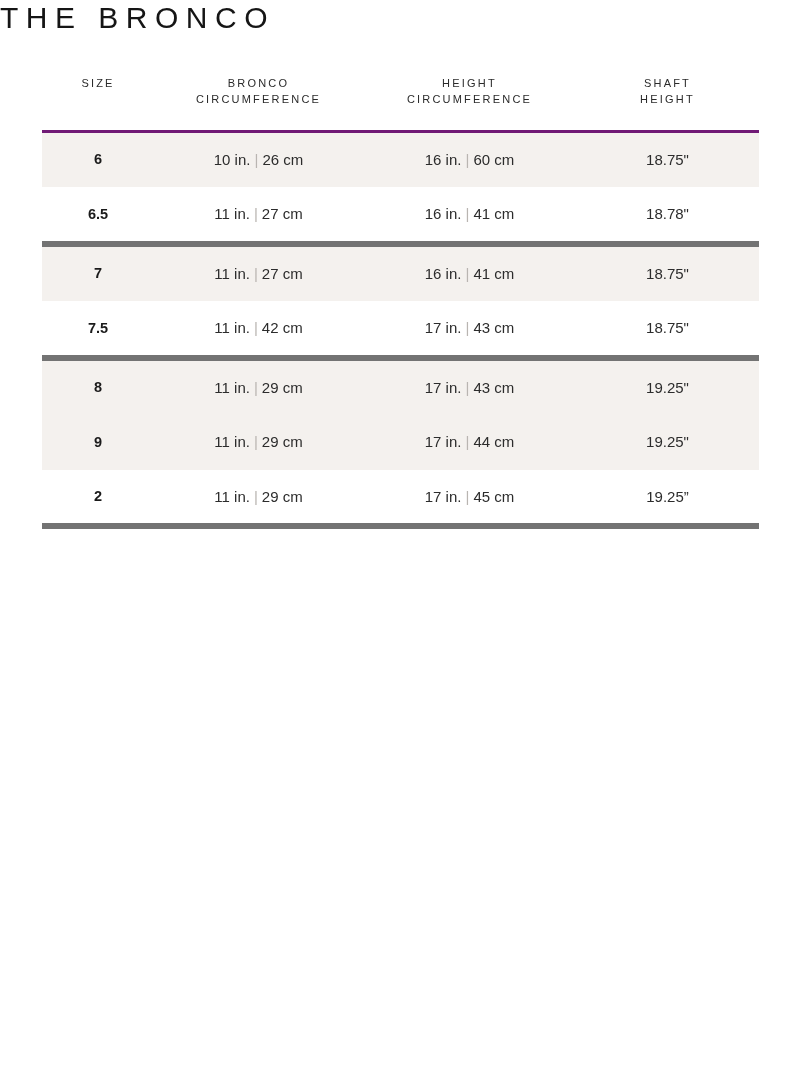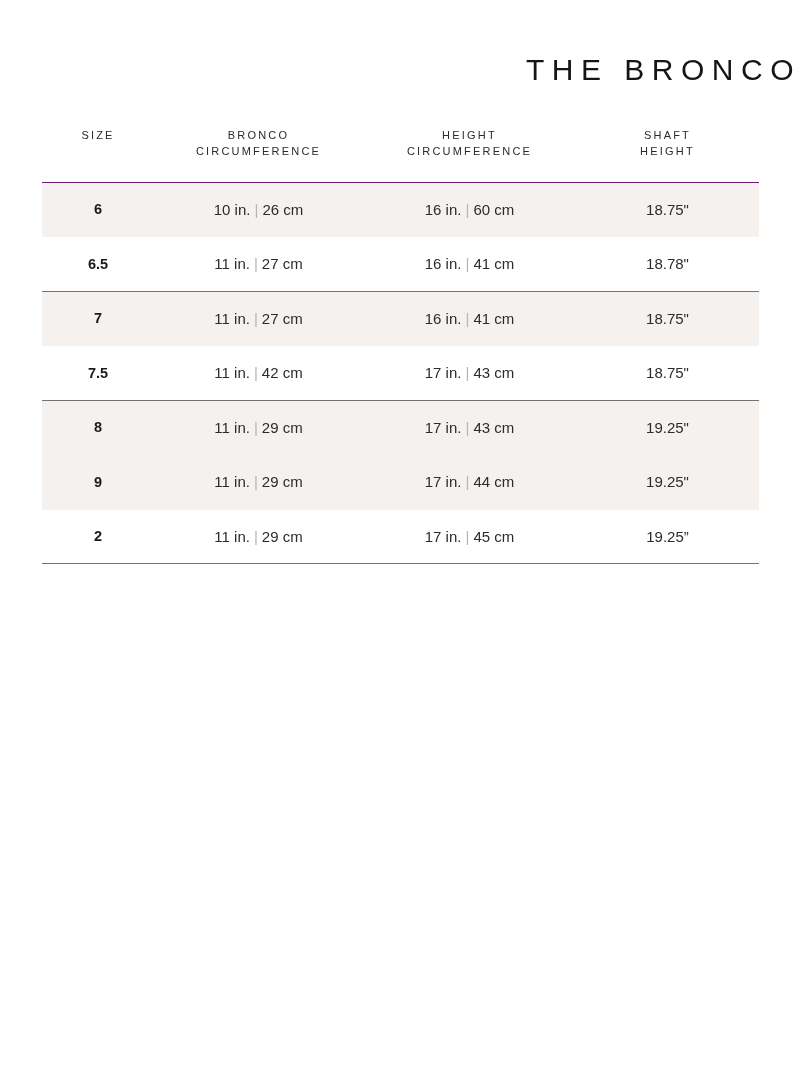--- a/index.html
+++ b/index.html
@@ -17,22 +17,21 @@
   }
 
   .page {
     position: relative;
     width: 801px;
     height: 1068px;
     box-sizing: border-box;
   }
 
   .header {
-    padding-top: 52px;
-    text-align: right;
+    text-align: left;
   }
 
   .title {
     font-size: 30px;
     font-weight: 400;
     letter-spacing: 7.5px;
     color: #151515;
     margin: 0;
     line-height: 1.2;
   }
@@ -60,34 +59,34 @@
 
   table.size-table thead th {
     font-size: 11px;
     font-weight: 400;
     letter-spacing: 2.2px;
     color: #2a2a2a;
     text-align: center;
     padding: 8px 4px 22px 4px;
     vertical-align: top;
     line-height: 1.45;
-    border-bottom: 1px solid #701a75;
+    border-bottom: 3px solid #701a75;
   }
 
   table.size-table thead th .hdr-line {
     display: block;
   }
 
   table.size-table tbody td {
     text-align: center;
     font-size: 15px;
     font-weight: 400;
     color: #2c2c2c;
     padding: 17px 4px;
-    border-bottom: 1px solid #737373;
+    border-bottom: 6px solid #737373;
     line-height: 1.3;
   }
 
   table.size-table tbody td.size-cell {
     font-weight: 700;
     color: #1a1a1a;
     font-size: 14.5px;
   }
 
   table.size-table tbody tr.alt td {

